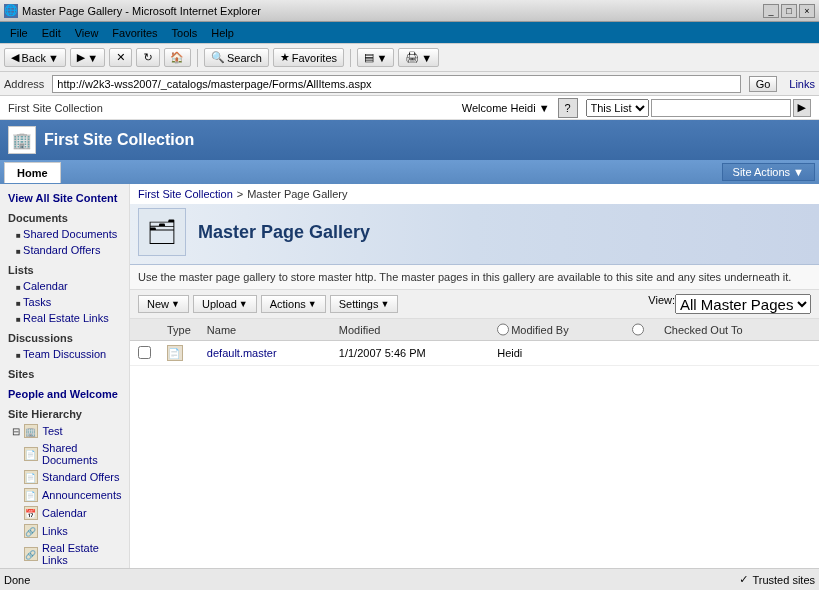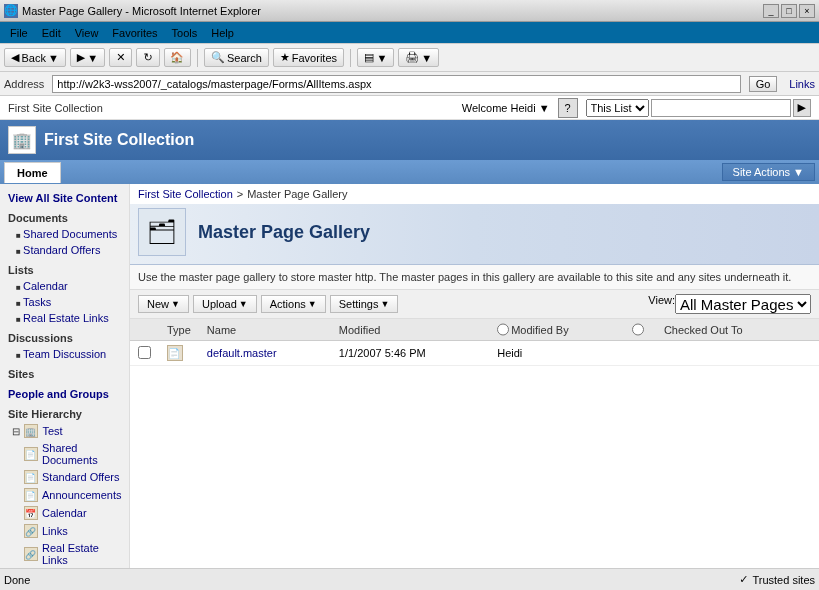--- a/index.html
+++ b/index.html
@@ -335,21 +335,21 @@
     <div class="sidebar-section-title">Lists</div>
     <div class="sidebar-item">Calendar</div>
     <div class="sidebar-item">Tasks</div>
     <div class="sidebar-item">Real Estate Links</div>
 
     <div class="sidebar-section-title">Discussions</div>
     <div class="sidebar-item">Team Discussion</div>
 
     <div class="sidebar-section-title">Sites</div>
 
-    <div class="sidebar-section-title" style="color:#000080; cursor:pointer; font-weight:bold;">People and Groups</div>
+    <div class="sidebar-section-title" style="color:#000080; cursor:pointer; font-weight:bold;">People and Welcome</div>
 
     <div class="sidebar-section-title">Site Hierarchy</div>
 
     <div class="hierarchy-item">
       <span class="h-expand">⊟</span>
       <span class="h-icon">🏢</span>
       <span>Test</span>
     </div>
     <div class="hierarchy-sub">
       <span class="h-icon">📄</span>

